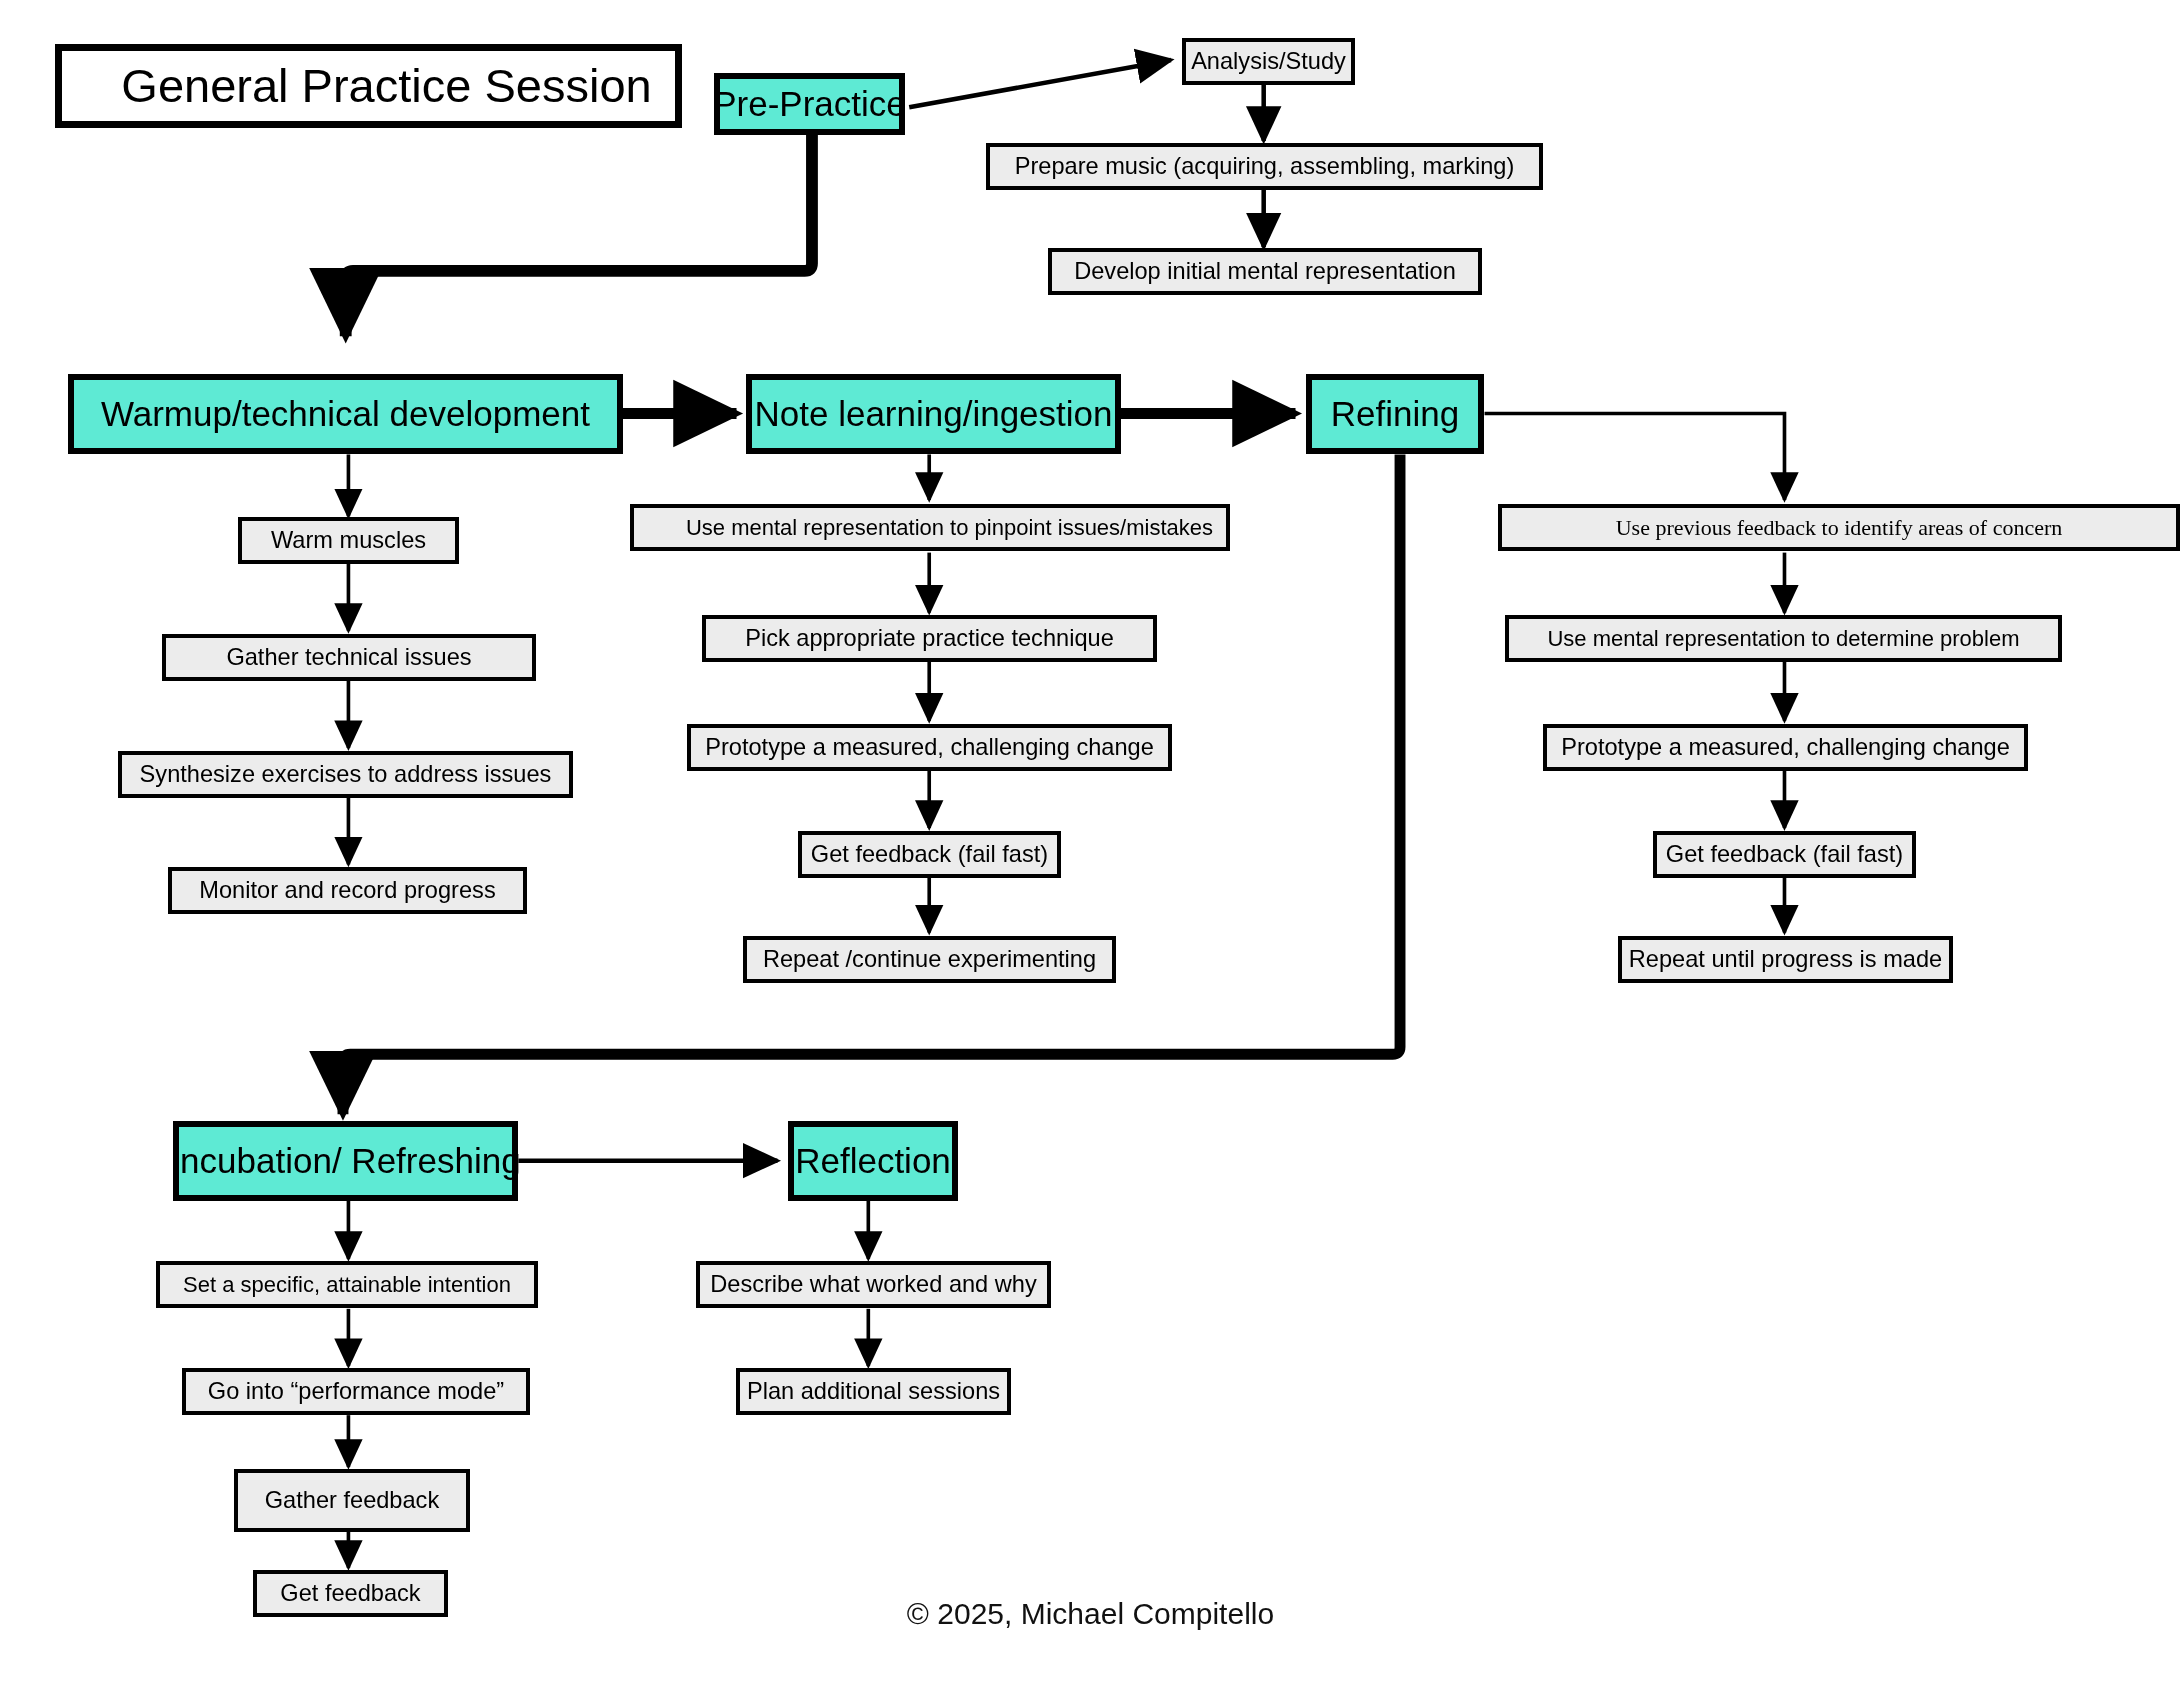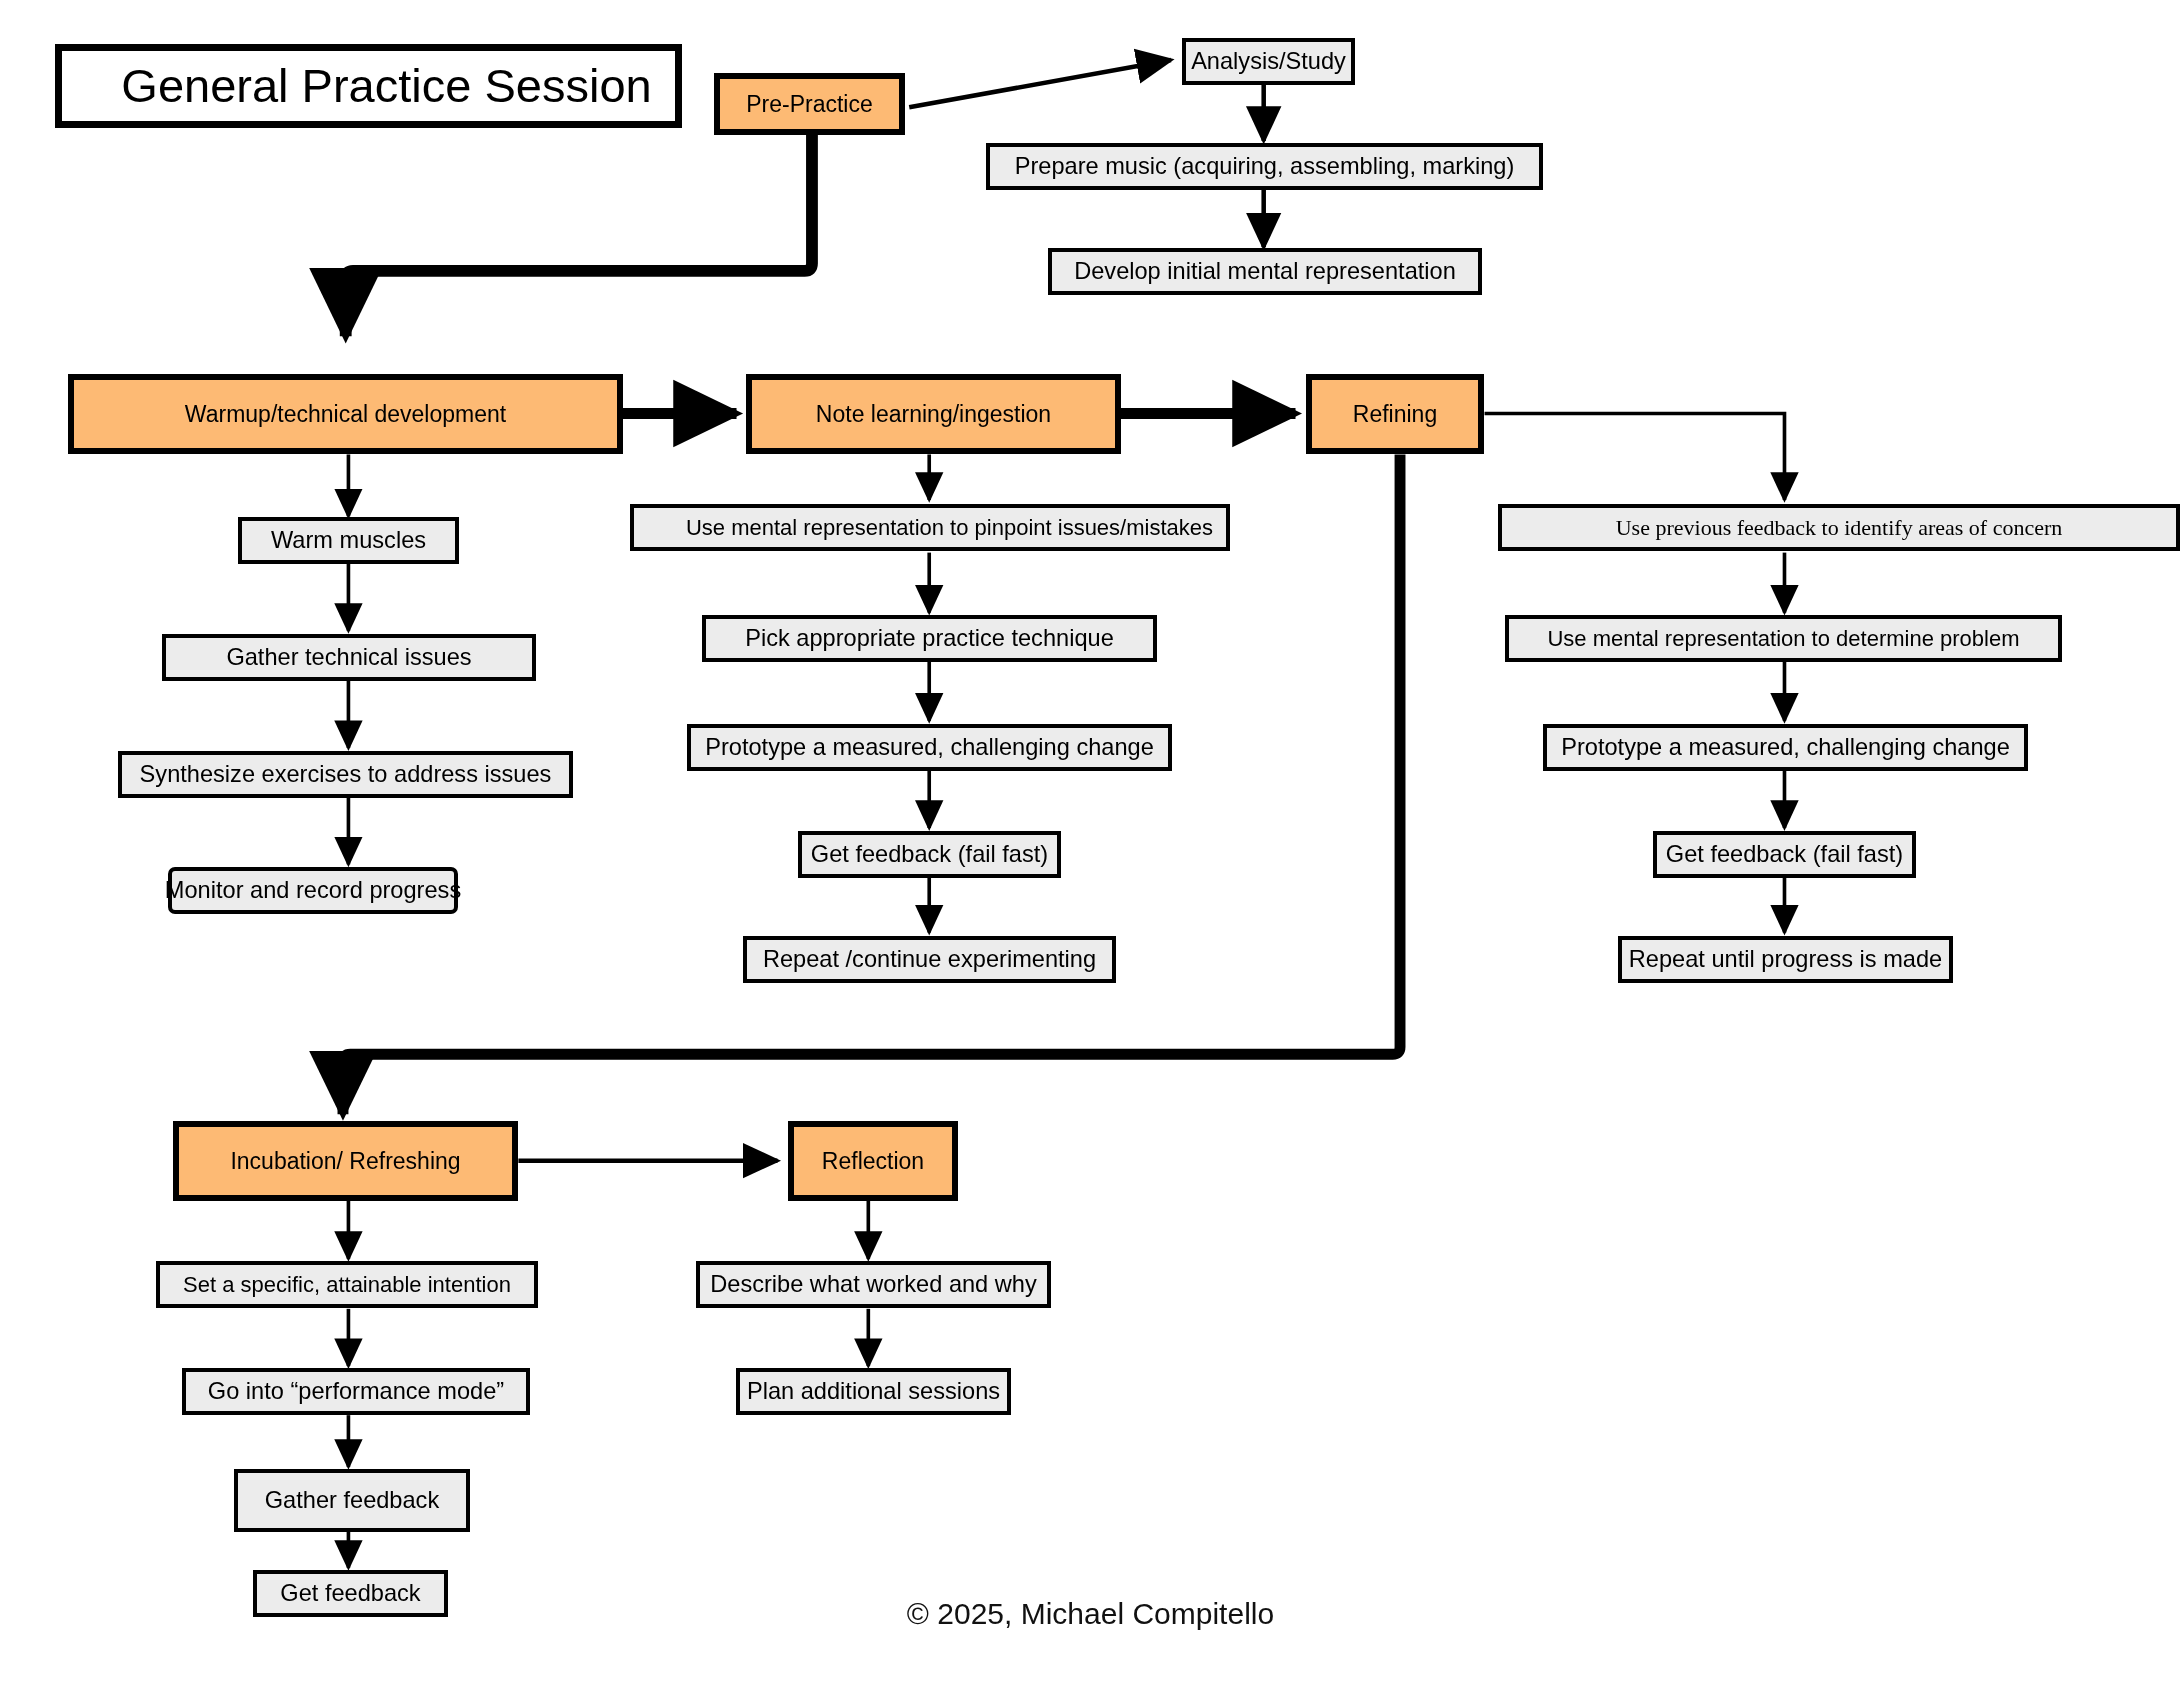--- a/index.html
+++ b/index.html
@@ -36,22 +36,22 @@
     background: #ffffff;
     border: 3.6px solid #000000;
     color: #000000;
     line-height: 1.05;
     white-space: nowrap;
     padding: 0 9px;
   }
   
   .stage {
     border-width: 6.4px;
-    background: #fdba74;
-    font-size: 23px;
+    background: #5eead4;
+    font-size: 35px;
   }
   
   .title-box {
     border-width: 7.3px;
     font-size: 47px;
     background: #ffffff;
     padding-left: 45px;
   }
   
   .step {
@@ -137,21 +137,21 @@
   <div class="node step" style="left:986px; top:143px; width:557px; height:47px;text-align:center;">Prepare music (acquiring, assembling, marking)</div>
   <div class="node step" style="left:1048px; top:248px; width:434px; height:47px;">Develop initial mental representation</div>
 
   <div class="node stage" style="left:68px; top:374px; width:555px; height:80px;">Warmup/technical development</div>
   <div class="node stage" style="left:746px; top:374px; width:375px; height:80px;">Note learning/ingestion</div>
   <div class="node stage" style="left:1306px; top:374px; width:178px; height:80px;">Refining</div>
 
   <div class="node step" style="left:238px; top:517px; width:221px; height:47px;">Warm muscles</div>
   <div class="node step" style="left:162px; top:634px; width:374px; height:47px;">Gather technical issues</div>
   <div class="node step" style="left:118px; top:751px; width:455px; height:47px;">Synthesize exercises to address issues</div>
-  <div class="node step" style="left:168px; top:867px; width:290px; height:47px;border-radius:7px;">Monitor and record progress</div>
+  <div class="node step" style="left:168px; top:867px; width:359px; height:47px;">Monitor and record progress</div>
 
   <div class="node step tiny" style="left:630px; top:504px; width:600px; height:47px;padding-left:48px;">Use mental representation to pinpoint issues/mistakes</div>
   <div class="node step" style="left:702px; top:615px; width:455px; height:47px;">Pick appropriate practice technique</div>
   <div class="node step" style="left:687px; top:724px; width:485px; height:47px;">Prototype a measured, challenging change</div>
   <div class="node step" style="left:798px; top:831px; width:263px; height:47px;">Get feedback (fail fast)</div>
   <div class="node step" style="left:743px; top:936px; width:373px; height:47px;">Repeat /continue experimenting</div>
 
   <div class="node step tiny" style="left:1498px; top:504px; width:682px; height:47px;font-family:Liberation Serif, serif;">Use previous feedback to identify areas of concern</div>
   <div class="node step tiny" style="left:1505px; top:615px; width:557px; height:47px;">Use mental representation to determine problem</div>
   <div class="node step" style="left:1543px; top:724px; width:485px; height:47px;">Prototype a measured, challenging change</div>

